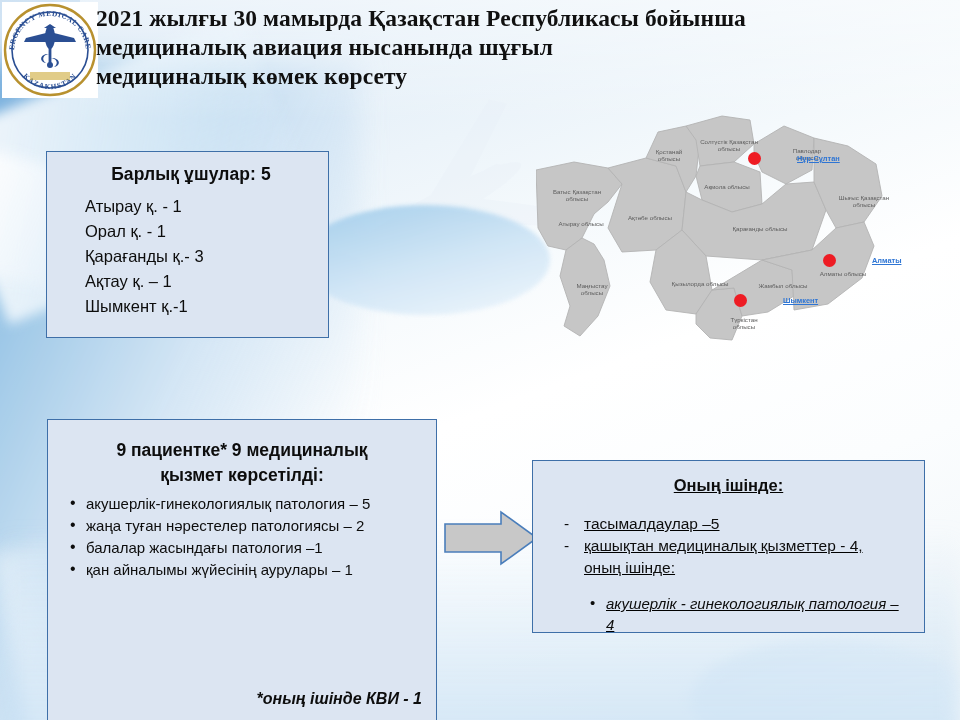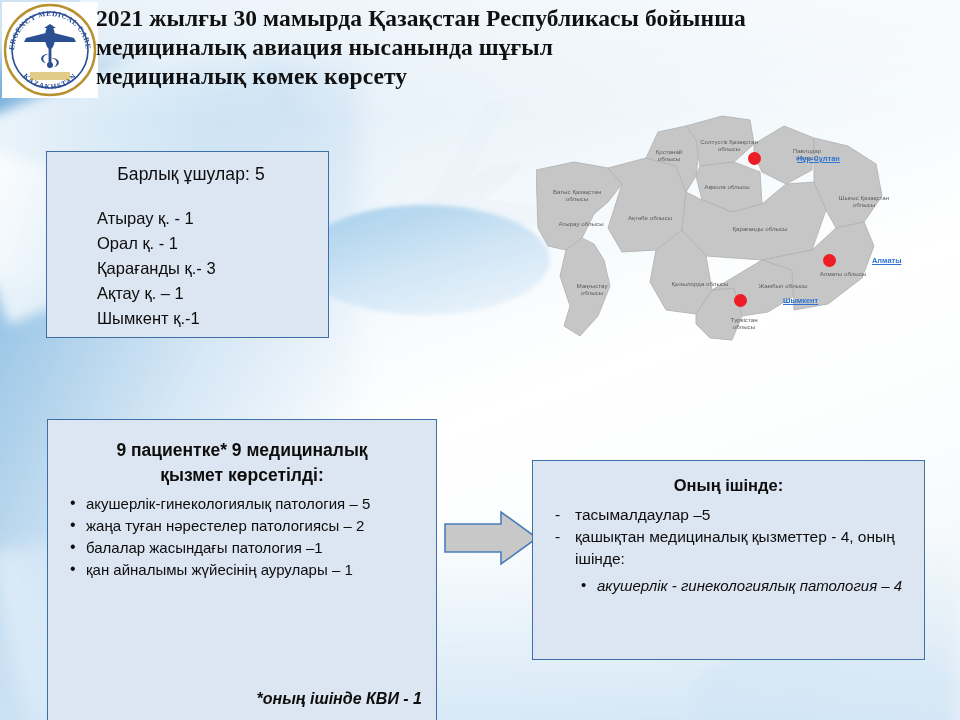--- a/index.html
+++ b/index.html
@@ -75,24 +75,24 @@
   .panel{
     position:absolute;
     background:#dce5f2;
     border:1.6px solid #3e6fa8;
     box-sizing:border-box;
   }
 
   
   #flights-panel{left:46px;top:151px;width:283px;height:187px;}
   #flights-panel .hdr{
-    font-weight:normal;font-size:17.5px;color:#0d0d0d;
+    font-weight:bold;font-size:17.5px;color:#0d0d0d;
     text-align:center;padding:12px 0 2px 7px;letter-spacing:.1px;
   }
-  #flights-panel ul{list-style:none;margin:16px;padding:3px 0 0 34px;}
+  #flights-panel ul{list-style:none;margin:4px;padding:3px 0 0 34px;}
   #flights-panel li{font-size:16.5px;line-height:25px;color:#0d0d0d;}
 
   
   #services-panel{left:47px;top:419px;width:390px;height:304px;}
   #services-panel .hdr{
     font-weight:bold;font-size:17.5px;color:#0d0d0d;text-align:center;
     line-height:25px;padding:18px 22px 0 22px;
   }
   #services-panel ul{list-style:none;margin:0;padding:5px 10px 0 18px;}
   #services-panel li{
@@ -101,25 +101,25 @@
   }
   #services-panel li::before{
     content:"\2022";position:absolute;left:4px;top:-1px;font-size:16px;color:#0d0d0d;
   }
   #services-panel .note{
     position:absolute;right:14px;bottom:14px;
     font-style:italic;font-weight:bold;font-size:16px;color:#0d0d0d;
   }
 
   
-  #breakdown-panel{left:532px;top:460px;width:393px;height:200px;}
+  #breakdown-panel{left:532px;top:460px;width:393px;height:173px;text-decoration:underline;}
   #breakdown-panel .hdr{
     font-weight:bold;font-size:16.5px;color:#0d0d0d;text-align:center;padding:15px 0 3px 0;
   }
-  #breakdown-panel ul{list-style:none;margin:4px;padding:2px 14px 0 10px;}
+  #breakdown-panel ul{list-style:none;margin:13px;padding:2px 14px 0 10px;}
   #breakdown-panel li{
     font-size:15.5px;line-height:22px;color:#0d0d0d;
     padding-left:28px;position:relative;
   }
   #breakdown-panel li::before{
     content:"-";position:absolute;left:8px;top:0;color:#0d0d0d;
   }
   #breakdown-panel ul.sub{padding:1px 0 0 44px;}
   #breakdown-panel ul.sub li{
     font-style:italic;font-size:15px;line-height:21px;padding-left:16px;

